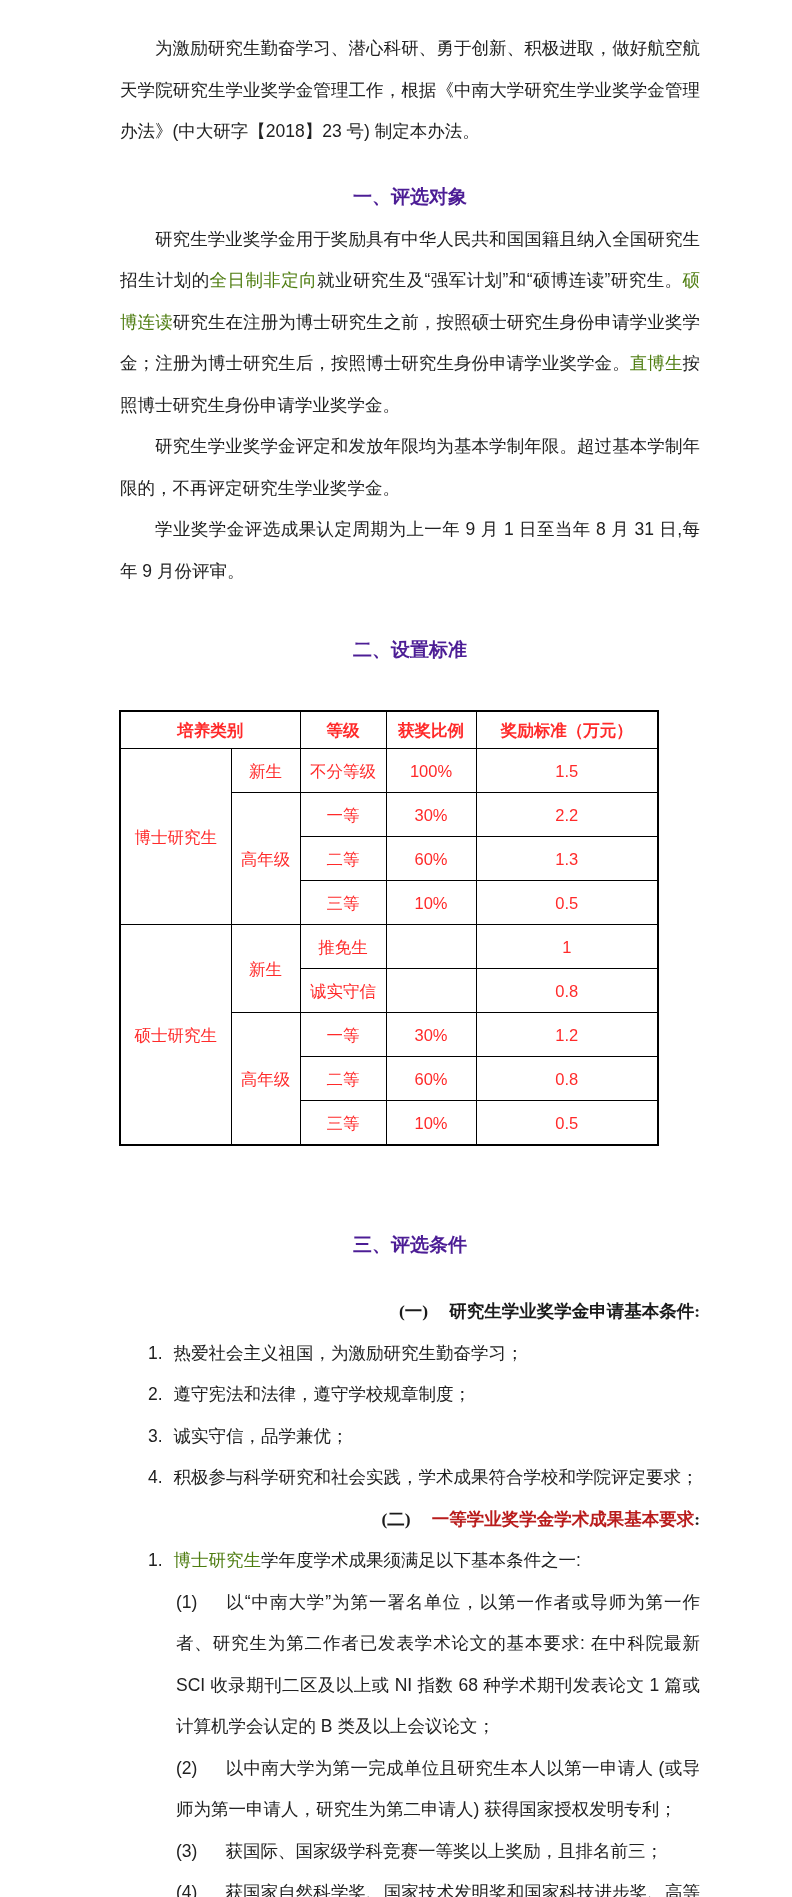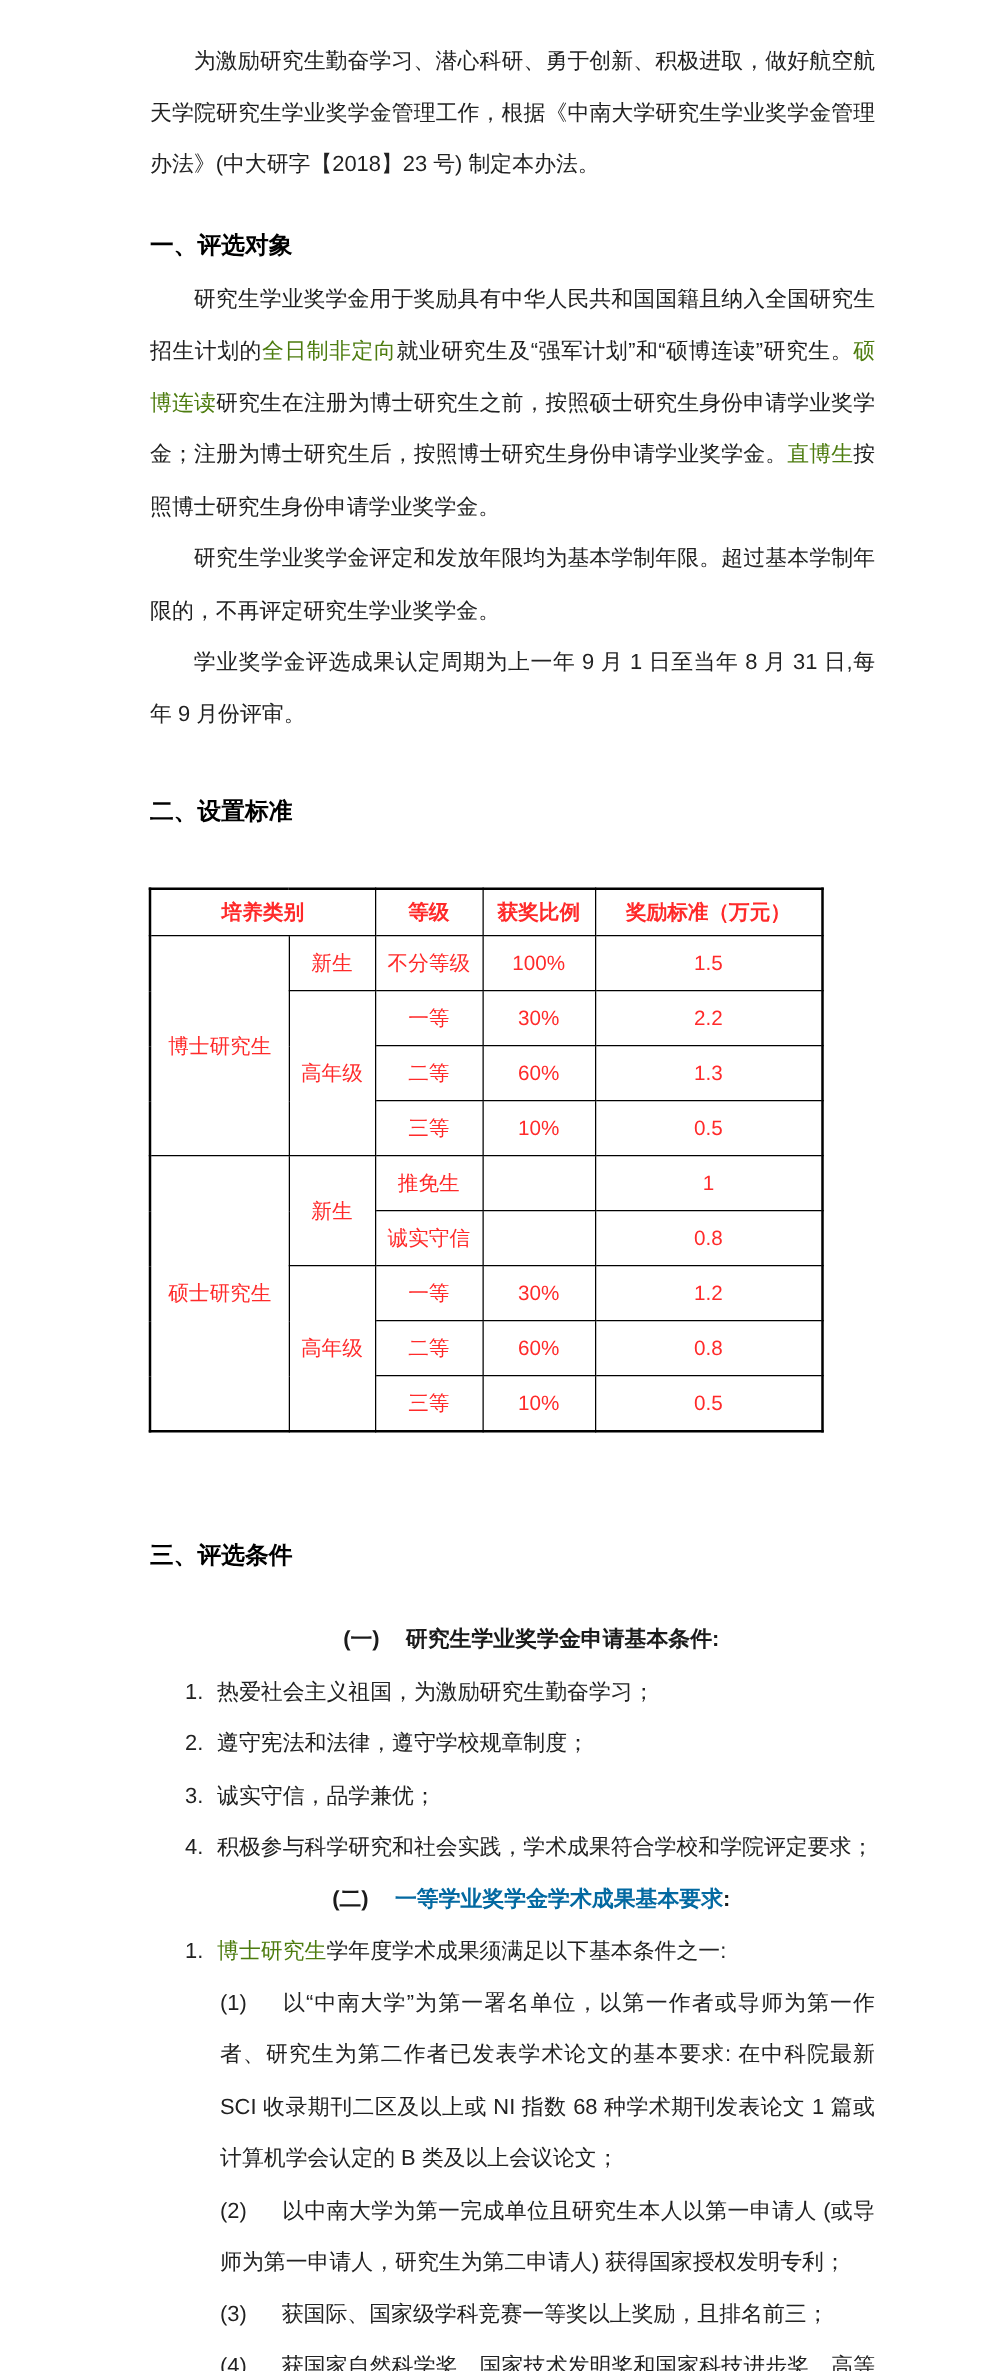--- a/index.html
+++ b/index.html
@@ -16,22 +16,22 @@
     color: #212121;
     text-align: justify;
   }
   p { margin: 0; }
   .indent { text-indent: 35px; }
   .red { color: #4d7c0f; }
   .heading {
     font-size: 19px;
     font-weight: bold;
     line-height: 28px;
-    text-align: left;
-    color: #000000;
+    text-align: center;
+    color: #4c1d95;
   }
   #h1 { margin-top: 30px; }
   #p-target { margin-top: 8px; }
   #h2 { margin-top: 44px; }
   #h3 { margin-top: 85px; }
 
   
   table {
     margin-top: 46px;
     margin-left: -1px;
@@ -50,30 +50,31 @@
     padding: 0;
     overflow: hidden;
   }
   tr.thead td { height: 36px; font-weight: bold; text-align: center; }
   tr.trow td { height: 43px; }
 
   
   .sub-heading {
     font-weight: bold;
     padding-left: 30px;
-    text-align: center;
+    text-align: right;
     color: #1b1b1b;
+    font-family: Liberation Serif, serif;
   }
   .sub-heading.first { margin-top: 32px; }
   .sub-heading .num { margin-right: 21px; }
   .list-item { padding-left: 28px; }
   .list-item .num { margin-right: 11px; }
   .sub-item { padding-left: 56px; }
   .sub-item .num { margin-right: 28px; }
-  .bold-red { font-weight: bold; color: #0369a1; }
+  .bold-red { font-weight: bold; color: #b91c1c; }
 </style>
 </head>
 <body>
 
 <p class="indent">为激励研究生勤奋学习、潜心科研、勇于创新、积极进取，做好航空航天学院研究生学业奖学金管理工作，根据《中南大学研究生学业奖学金管理办法》(中大研字【2018】23 号) 制定本办法。</p>
 
 <p id="h1" class="heading">一、评选对象</p>
 
 <p id="p-target" class="indent"><span>研究生学业奖学金用于奖励具有中华人民共和国国籍且纳入全国研究生招生计划的</span><span class="red">全日制非定向</span><span>就业研究生及“强军计划”和“硕博连读”研究生。</span><span class="red">硕博连读</span><span>研究生在注册为博士研究生之前，按照硕士研究生身份申请学业奖学金；注册为博士研究生后，按照博士研究生身份申请学业奖学金。</span><span class="red">直博生</span><span>按照博士研究生身份申请学业奖学金。</span></p>
 <p class="indent">研究生学业奖学金评定和发放年限均为基本学制年限。超过基本学制年限的，不再评定研究生学业奖学金。</p>

